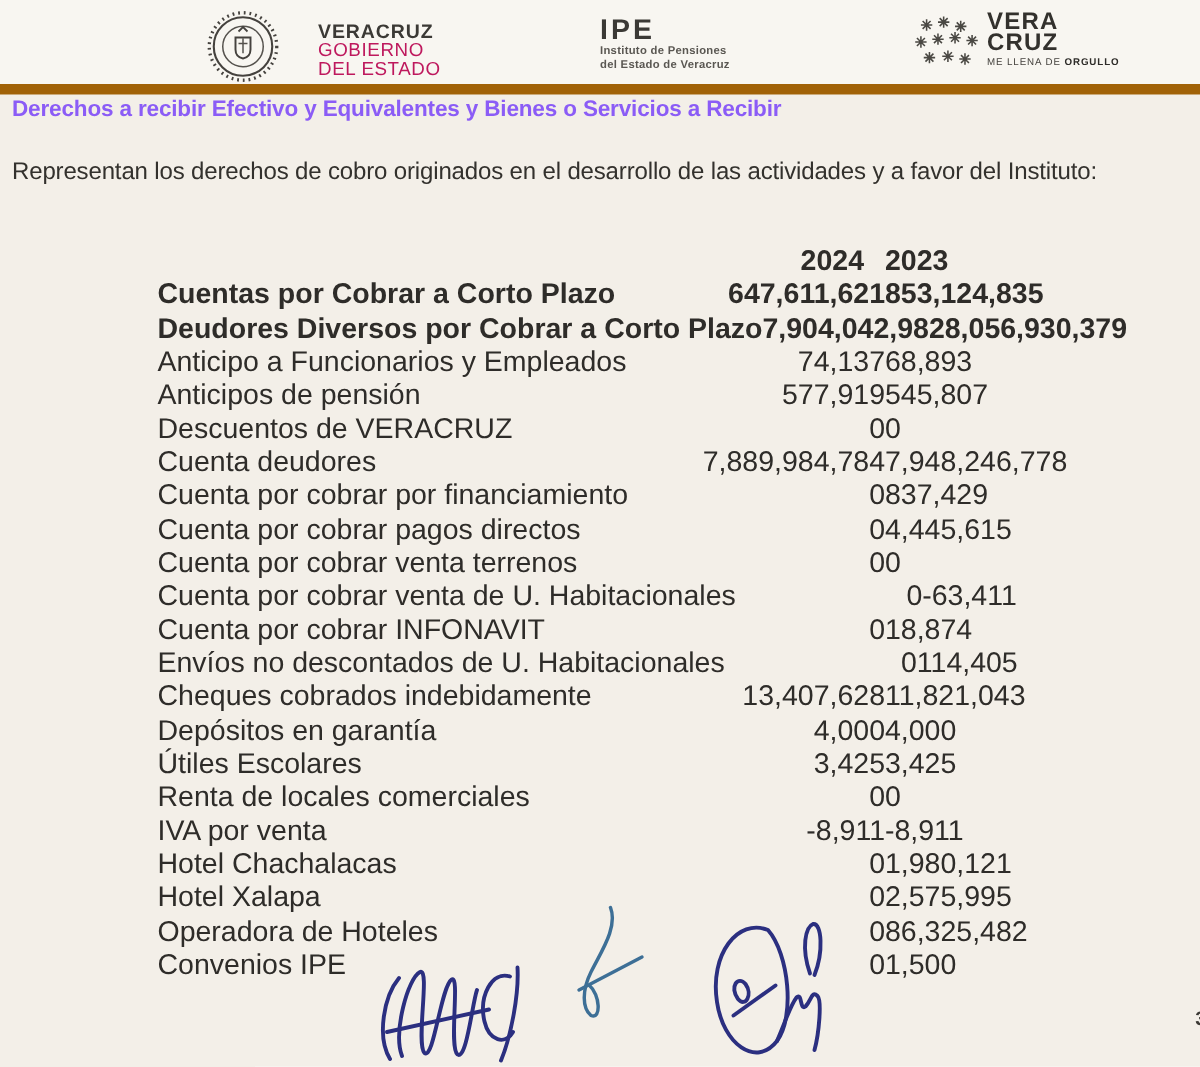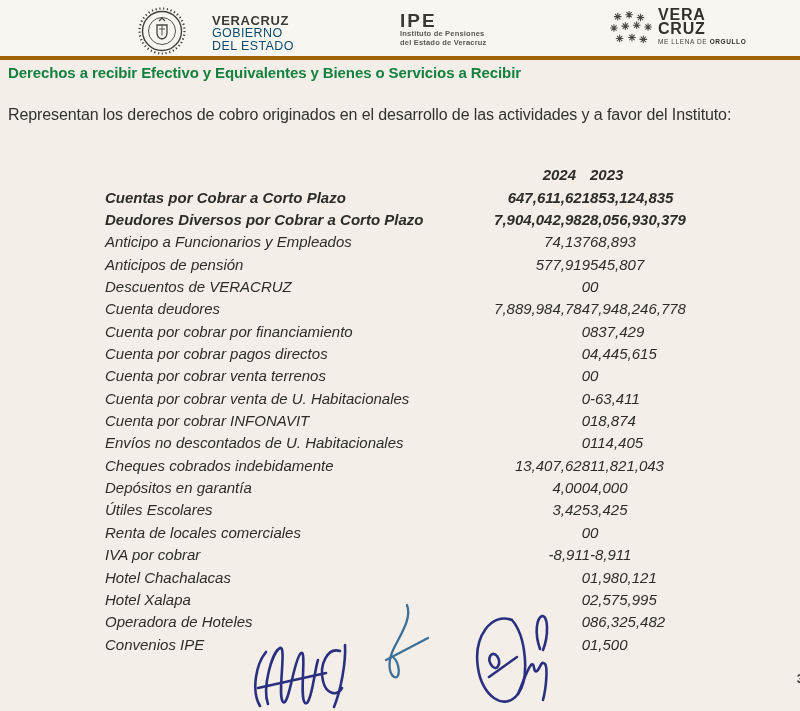--- a/index.html
+++ b/index.html
@@ -8,46 +8,46 @@
     width:800px;height:711px;
     background:var(--page-bg,#f3efe8);
     font-family:"Liberation Sans",sans-serif;
     color:var(--text,#2e2c29);
     overflow:hidden;
   }
   
   .topband{
     position:absolute;left:0;top:0;width:800px;height:56px;
     background:var(--header-bg,#f8f6f1);
-    border-bottom:4px solid #a16207;
+    border-bottom:7px solid #a16207;
   }
   .gov-emblem{position:absolute;left:138px;top:7px;width:48px;height:48px;}
   .gov-text{position:absolute;left:212px;top:14px;line-height:13px;color:#3b3935;}
   .gov-text .l1{font-weight:bold;font-size:13px;letter-spacing:.6px;}
-  .gov-text .l2,.gov-text .l3{font-size:12.5px;letter-spacing:.4px;color:#0c4a6e;}
+  .gov-text .l2,.gov-text .l3{font-size:12.5px;letter-spacing:.4px;color:#be185d;}
   .ipe-block{position:absolute;left:400px;top:12px;color:#3b3935;}
   .ipe-block .acr{font-weight:bold;font-size:19px;letter-spacing:2px;line-height:18px;}
   .ipe-block .sub{font-size:7.5px;font-weight:bold;color:#5a5752;line-height:8.5px;letter-spacing:.2px;}
   .brand{position:absolute;left:608px;top:8px;display:flex;align-items:flex-start;}
   .brand-pattern{width:46px;height:36px;margin-top:2px;}
   .brand-words{margin-left:4px;color:#33312d;}
   .brand-words .w{font-weight:bold;font-size:16px;line-height:13.5px;letter-spacing:.8px;}
   .brand-tag{font-size:6.5px;letter-spacing:.6px;color:#45423e;margin-top:3px;white-space:nowrap;}
   .brand-tag b{font-weight:bold;color:#2e2c29;}
   
   .doc-title{
     position:absolute;left:8px;top:64px;width:780px;
-    font-size:15px;font-weight:bold;color:#15803d;letter-spacing:-.1px;
+    font-size:15px;font-weight:bold;color:#8b5cf6;letter-spacing:-.1px;
   }
   .doc-intro{
     position:absolute;left:8px;top:106px;width:784px;
     font-size:16px;color:#33312d;letter-spacing:-.1px;
   }
   
-  .fin-table{position:absolute;left:105px;top:163px;width:630px;font-size:15px;font-style:italic;}
+  .fin-table{position:absolute;left:105px;top:163px;width:630px;font-size:19px;}
   .thead{display:flex;font-weight:bold;height:23px;align-items:center;}
   .thead .sp{flex:1;}
   .col24{width:150px;text-align:right;}
   .col23{width:145px;text-align:left;}
   .thead .col24{padding-right:14px;box-sizing:border-box;}
   .thead .col23{padding-right:42px;box-sizing:border-box;}
   .trow{display:flex;height:22.35px;align-items:center;}
   .trow .lbl{flex:1;white-space:nowrap;}
   .trow.emph{font-weight:bold;}
   
@@ -193,21 +193,21 @@
       <div class="lbl">Útiles Escolares</div>
       <div class="col24">3,425</div>
       <div class="col23">3,425</div>
     </div>
         <div class="trow">
       <div class="lbl">Renta de locales comerciales</div>
       <div class="col24">0</div>
       <div class="col23">0</div>
     </div>
         <div class="trow">
-      <div class="lbl">IVA por cobrar</div>
+      <div class="lbl">IVA por venta</div>
       <div class="col24">-8,911</div>
       <div class="col23">-8,911</div>
     </div>
         <div class="trow">
       <div class="lbl">Hotel Chachalacas</div>
       <div class="col24">0</div>
       <div class="col23">1,980,121</div>
     </div>
         <div class="trow">
       <div class="lbl">Hotel Xalapa</div>

